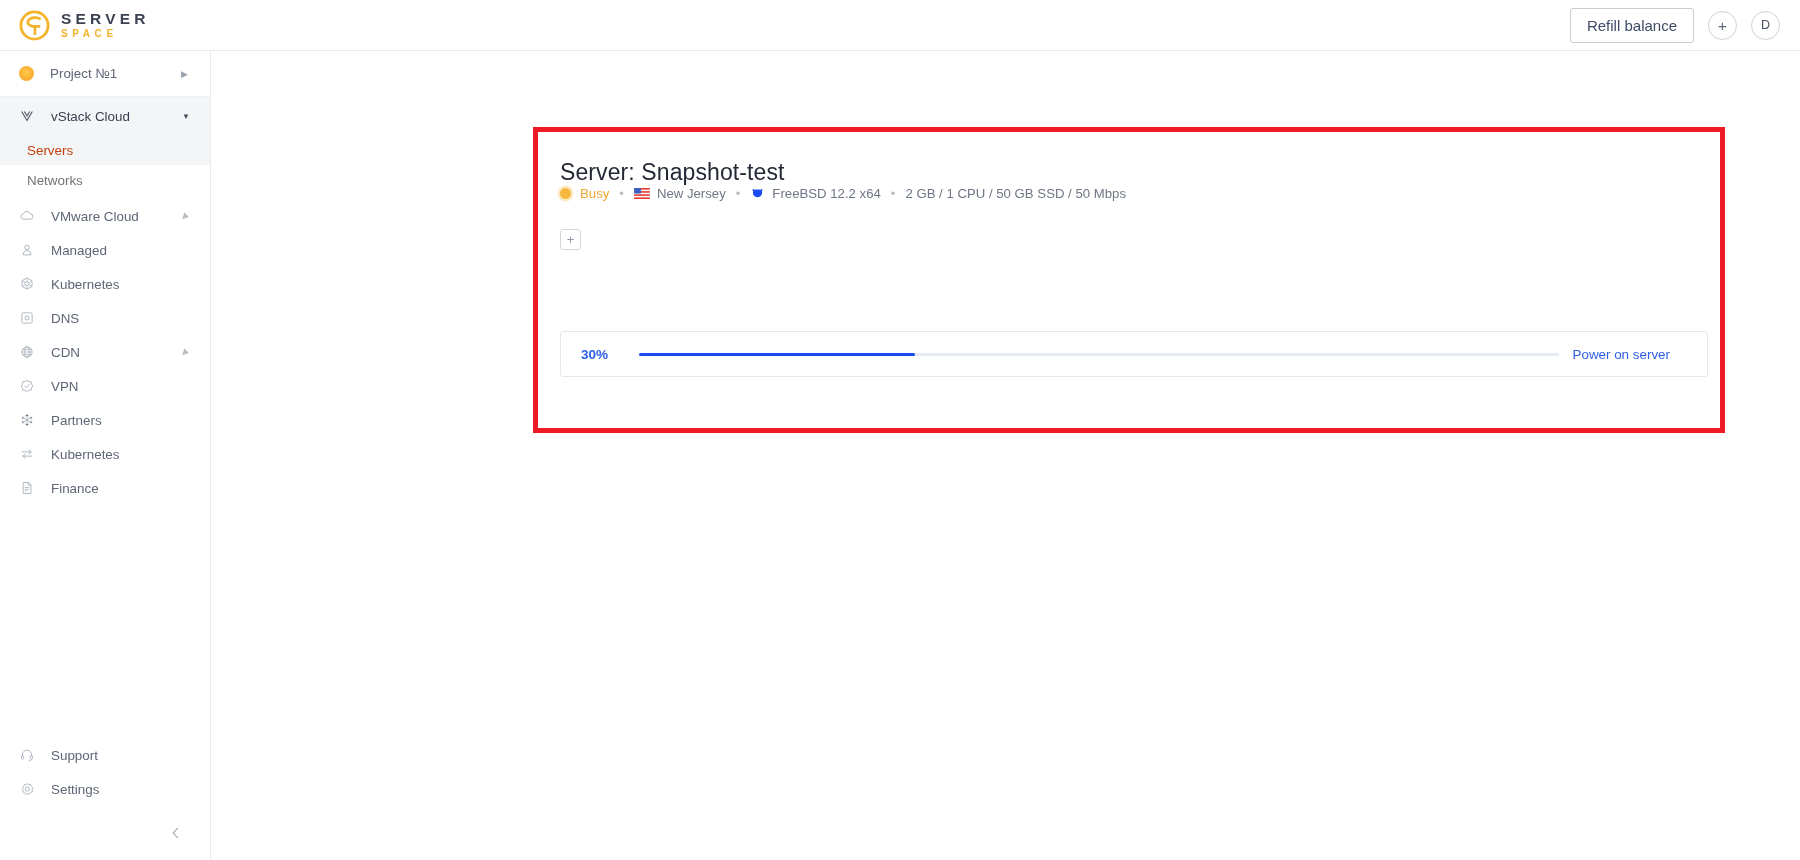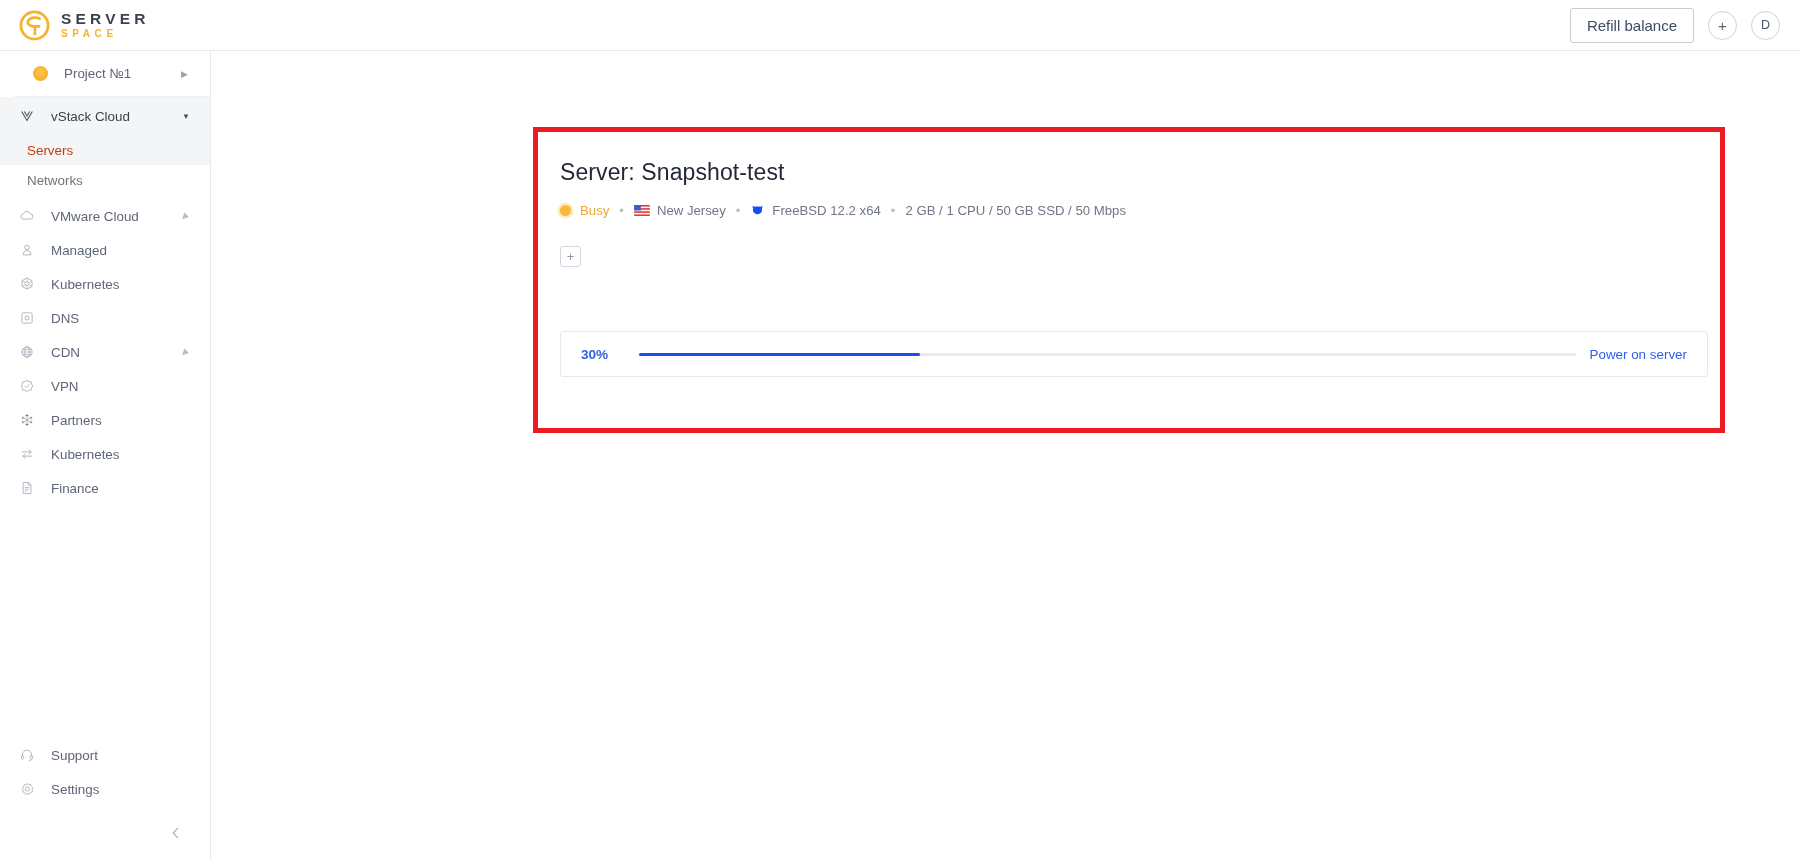--- a/index.html
+++ b/index.html
@@ -65,21 +65,21 @@
     cursor: pointer; position: relative;
   }
   .side-icon {
     width: 17px; height: 17px; margin-right: 16px;
     display: flex; align-items: center; justify-content: center; flex: none;
     color: #a7adba;
   }
   .side-icon svg { display: block; }
   .side-label { white-space: nowrap; }
 
-  .project-row { height: 46px; border-bottom: 1px solid #eef0f3; margin-left: 14px; }
+  .project-row { height: 46px; border-bottom: 1px solid #eef0f3; }
   .project-dot {
     width: 15px; height: 15px; border-radius: 50%;
     background: radial-gradient(circle at 50% 42%, #ffc94d 0%, #fbae31 62%, #f5a623 100%);
     margin-right: 16px; flex: none; margin-left: 1px;
   }
   .chev-right { margin-left: auto; margin-right: 22px; color: #9aa1ae; font-size: 9px; }
 
   .group-head {
     height: 38px; background: #f4f5f7; color: #3d4452; font-weight: normal;
   }
@@ -107,21 +107,21 @@
     width: 1192px; height: 306px;
     border: 5px solid #ed1c24;
     background: #fff;
   }
   .card { position: absolute; inset: 0; padding: 22px 22px 0 22px; }
   .card-title {
     font-size: 23px; color: #232936; font-weight: normal;
     letter-spacing: 0.1px; margin-top: 5px;
   }
   .meta-row {
-    display: flex; align-items: center; margin-top: 17px;
+    display: flex; align-items: center; 
     font-size: 13.2px; color: #6f7685;
   }
   .meta-sep { color: #b9bec8; margin: 0 10px; font-size: 13px; line-height: 1; }
   .meta-chunk { display: flex; align-items: center; gap: 7px; white-space: nowrap; }
   .status-busy { color: #f0a732; }
   .busy-dot {
     width: 11px; height: 11px; border-radius: 50%;
     background: #f6b93e;
     box-shadow: 0 0 0 2.5px rgba(246,185,62,0.30);
     flex: none; margin-right: 2px;
@@ -152,21 +152,21 @@
   .bar-track {
     flex: 1; height: 3px; background: #e5eaf3; border-radius: 2px;
     margin: 0 14px 0 6px; position: relative;
   }
   .bar-fill {
     position: absolute; left: 0; top: 0; height: 3px;
     background: #1b4cf0; border-radius: 2px;
   }
   .power-link {
     color: #2f5fe8; font-size: 13.4px; white-space: nowrap; cursor: pointer;
-    margin-right: 2px;
+    margin-right: 19px;
   }
 </style>
 </head>
 <body>
 
 <div class="app">
 
   <div class="topbar">
     <div class="logo-wrap">
       <span class="logo-mark">

